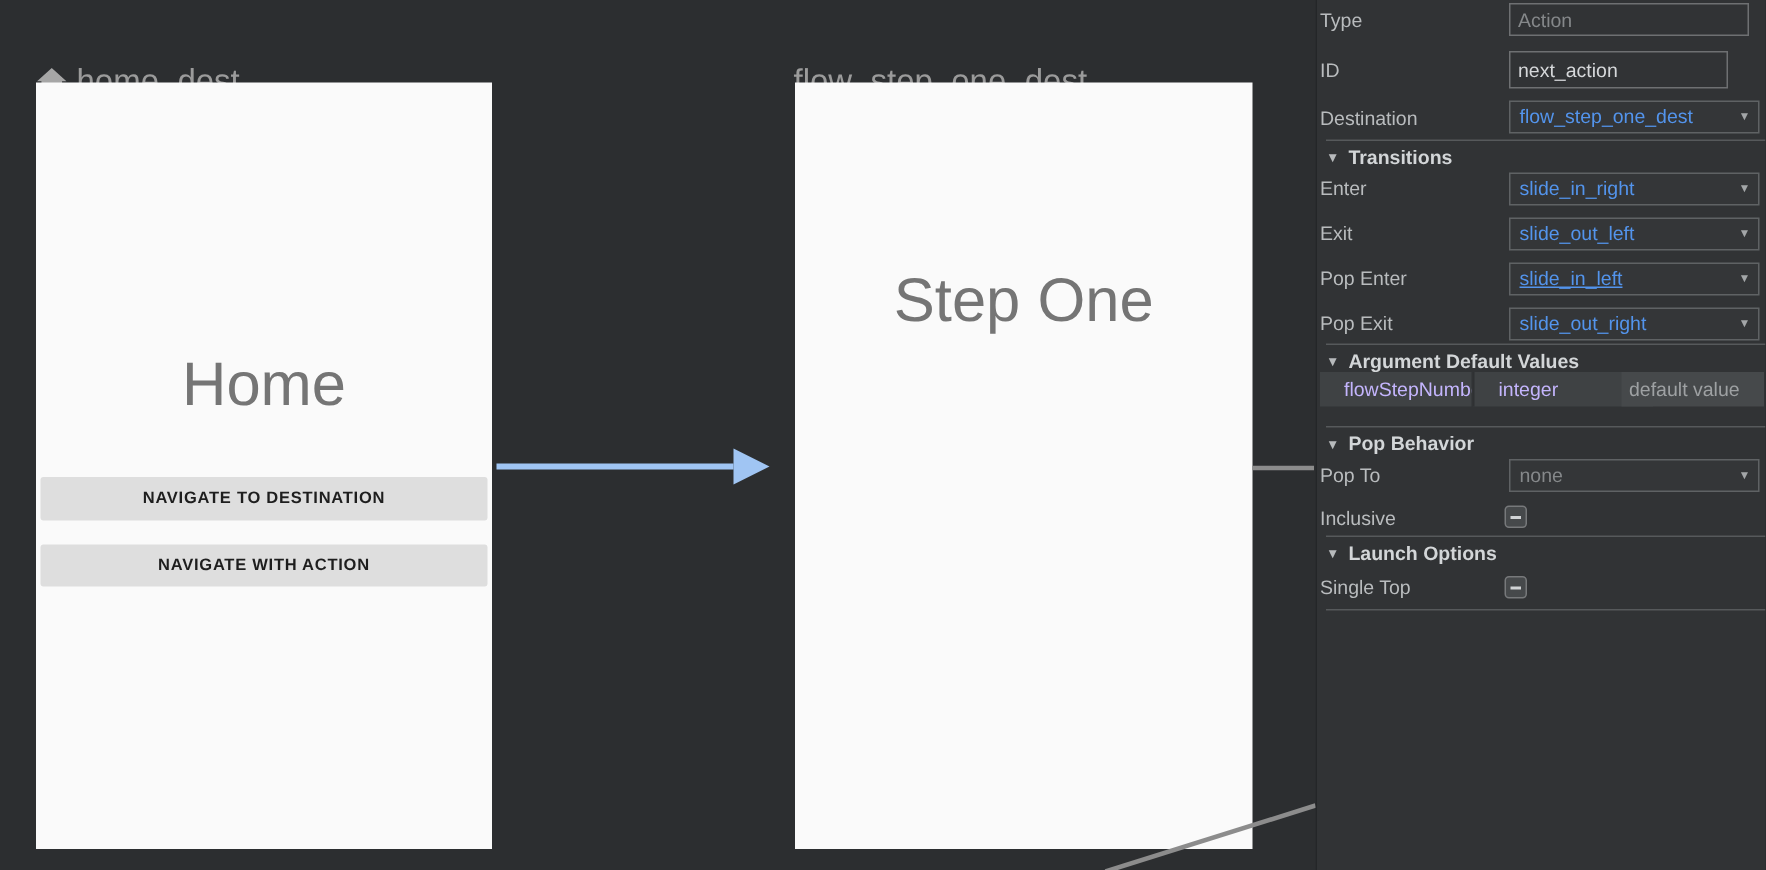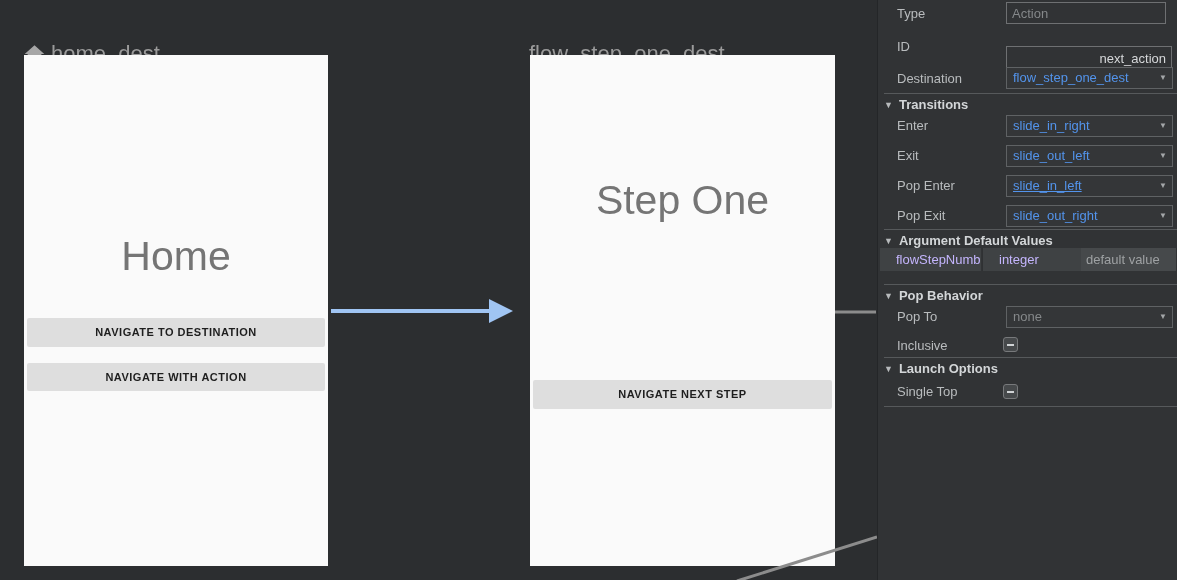--- a/index.html
+++ b/index.html
@@ -37,21 +37,21 @@
   .d1 .btn-b { top:308px; height:28px; line-height:28px; }
   .d2 .btn-a { top:325px; }
 
   .edges { position:absolute; left:0; top:0; width:877px; height:580px; z-index:5; pointer-events:none; }
 
   
   .panel {
     position:absolute; left:877px; top:0; width:300px; height:580px;
     background:#313335; border-left:1px solid #242628; font-size:13px;
   }
-  .p-label { position:absolute; left:19px; color:#b9bcbe; font-size:13px; white-space:nowrap; }
+  .p-label { position:absolute; left:2px; color:#b9bcbe; font-size:13px; white-space:nowrap; }
   .p-header { position:absolute; left:6px; color:#d3d6d8; font-weight:bold; font-size:13px; white-space:nowrap; }
   .p-header .tri { font-size:9px; color:#b7babc; margin-right:6px; vertical-align:1px; }
   .sep { position:absolute; left:6px; right:0; height:1px; background:#56595b; }
 
   .p-input {
     position:absolute; left:128px; height:22px;
     background:transparent; border:1px solid #6e7072; color:#d6d8da;
     font-family:"Liberation Sans", sans-serif; font-size:13px; padding:0 5px; outline:none;
   }
   .p-input::placeholder { color:#85888a; opacity:1; }
@@ -78,21 +78,21 @@
   .arg-value::placeholder { color:#9ea1a3; opacity:1; }
 
   .checkbox {
     position:absolute; left:125px; width:15px; height:15px;
     background:#46494b; border:1px solid #77797b; border-radius:3px;
   }
   .checkbox .dash { position:absolute; left:3px; top:6px; width:7px; height:2px; background:#d0d3d5; }
 
   
   .row-type  .p-label { top:6px; }   .row-type  .p-input { top:2px;  width:160px; }
-  .row-id    .p-label { top:39px; }  .row-id    .p-input { top:46px; width:166px; height:25px;text-align:right; }
+  .row-id    .p-label { top:39px; }  .row-id    .p-input { top:34px; width:146px; height:25px; }
   .row-dest  .p-label { top:71px; }  .row-dest  .combo   { top:67px; }
   .sep-1 { top:93px; }
   .hdr-transitions { top:97px; }
   .row-enter    .p-label { top:118px; } .row-enter    .combo { top:115px; }
   .row-exit     .p-label { top:148px; } .row-exit     .combo { top:145px; }
   .row-popenter .p-label { top:178px; } .row-popenter .combo { top:175px;text-decoration:underline; }
   .row-popexit  .p-label { top:208px; } .row-popexit  .combo { top:205px; }
   .sep-2 { top:229px; }
   .hdr-args { top:233px; }
   .sep-3 { top:284px; }
@@ -121,21 +121,20 @@
   </div>
 
   <div class="device d1">
     <div class="screen-title">Home</div>
     <div class="android-btn btn-b">NAVIGATE WITH ACTION</div>
     <div class="android-btn btn-a">NAVIGATE TO DESTINATION</div>
   </div>
 
   <div class="device d2">
     <div class="screen-title">Step One</div>
-    <div class="android-btn btn-a">NAVIGATE NEXT STEP</div>
   </div>
 
   <svg class="edges" viewBox="0 0 877 580">
     <g>
       <line x1="331" y1="311" x2="489" y2="311" stroke-width="4" stroke="#a0c5f3"></line>
       <polygon points="489,299 513,311 489,323" fill="#a0c5f3"></polygon>
     </g>
     <line x1="835" y1="312" x2="876" y2="312" stroke-width="3" stroke="#8c8c8c"></line>
     <line x1="737" y1="581" x2="877" y2="537" stroke-width="3" stroke="#8c8c8c"></line>
   </svg>

